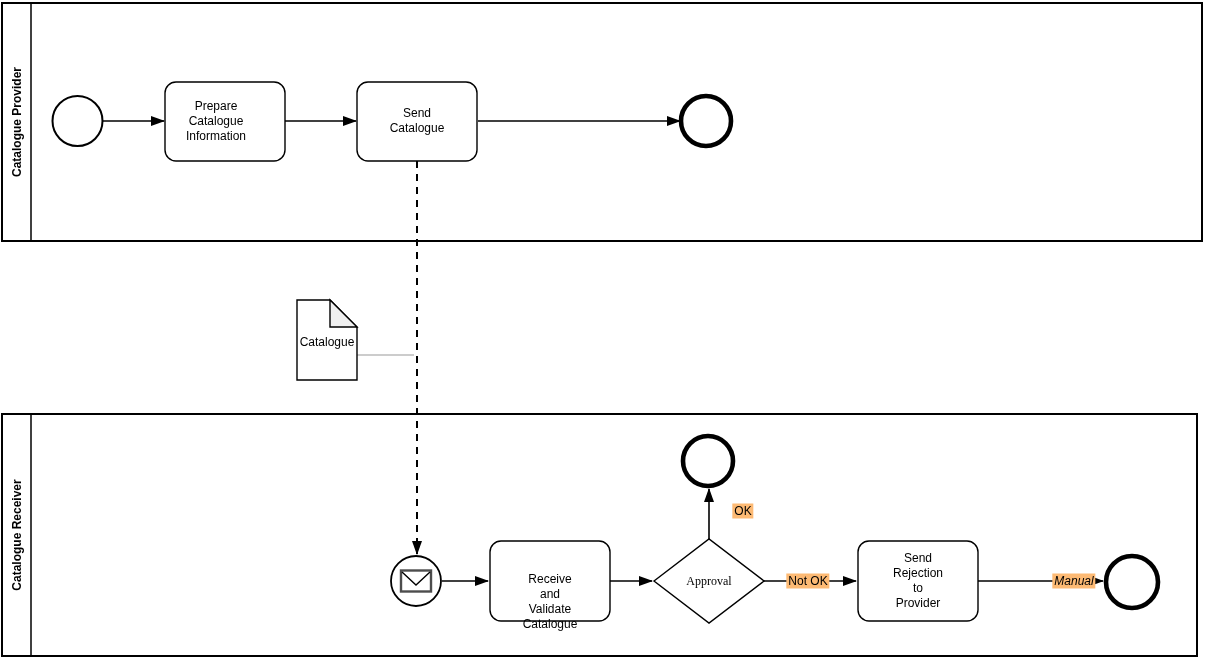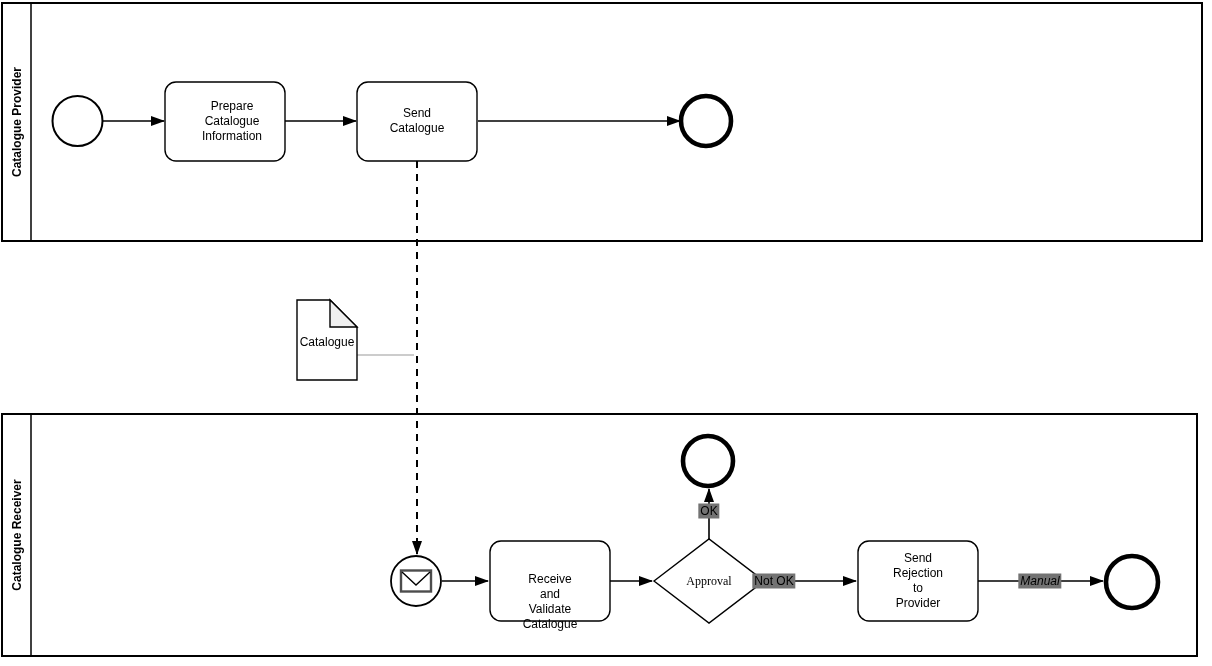--- a/index.html
+++ b/index.html
@@ -15,23 +15,24 @@
     position:absolute;
     transform:translate(-50%,-50%);
     text-align:center;
     font-size:12px;
     line-height:1.25;
     color:#000;
     white-space:pre-line;
     pointer-events:none;
   }
   .edge-label{
-    background:#737373;
+    background:#fdba74;
     padding:0 2px;
     white-space:nowrap;
+    margin-left:34px;
   }
   .lane-label{
     transform:translate(-50%,-50%) rotate(-90deg);
     font-weight:bold;
     white-space:nowrap;
   }
 </style>
 </head>
 <body>
 
@@ -96,21 +97,21 @@
     <circle cx="708" cy="461" r="25" fill="#ffffff" stroke="#000" stroke-width="4.6"></circle>
 
     <rect x="858" y="541" width="120" height="80" rx="11" ry="11" fill="#ffffff" stroke="#000" stroke-width="1.4"></rect>
 
     <circle cx="1132" cy="582" r="26" fill="#ffffff" stroke="#000" stroke-width="4.6"></circle>
   </svg>
 
   <div class="label lane-label" style="left:17px;top:122px;">Catalogue Provider</div>
   <div class="label lane-label" style="left:17px;top:535px;">Catalogue Receiver</div>
 
-  <div class="label" style="left:232px;top:121px;width:112px;text-align:center;">Prepare
+  <div class="label" style="left:216px;top:121px;width:112px;text-align:center;">Prepare
 Catalogue
 Information</div>
   <div class="label" style="left:417px;top:121px;width:112px;">Send
 Catalogue</div>
   <div class="label" style="left:327px;top:342px;width:60px;">Catalogue</div>
   <div class="label" style="left:550px;top:602px;width:112px;">Receive
 and
 Validate
 Catalogue</div>
   <div class="label" style="left:709px;top:581px;width:90px;font-family:Liberation Serif, serif;">Approval</div>

